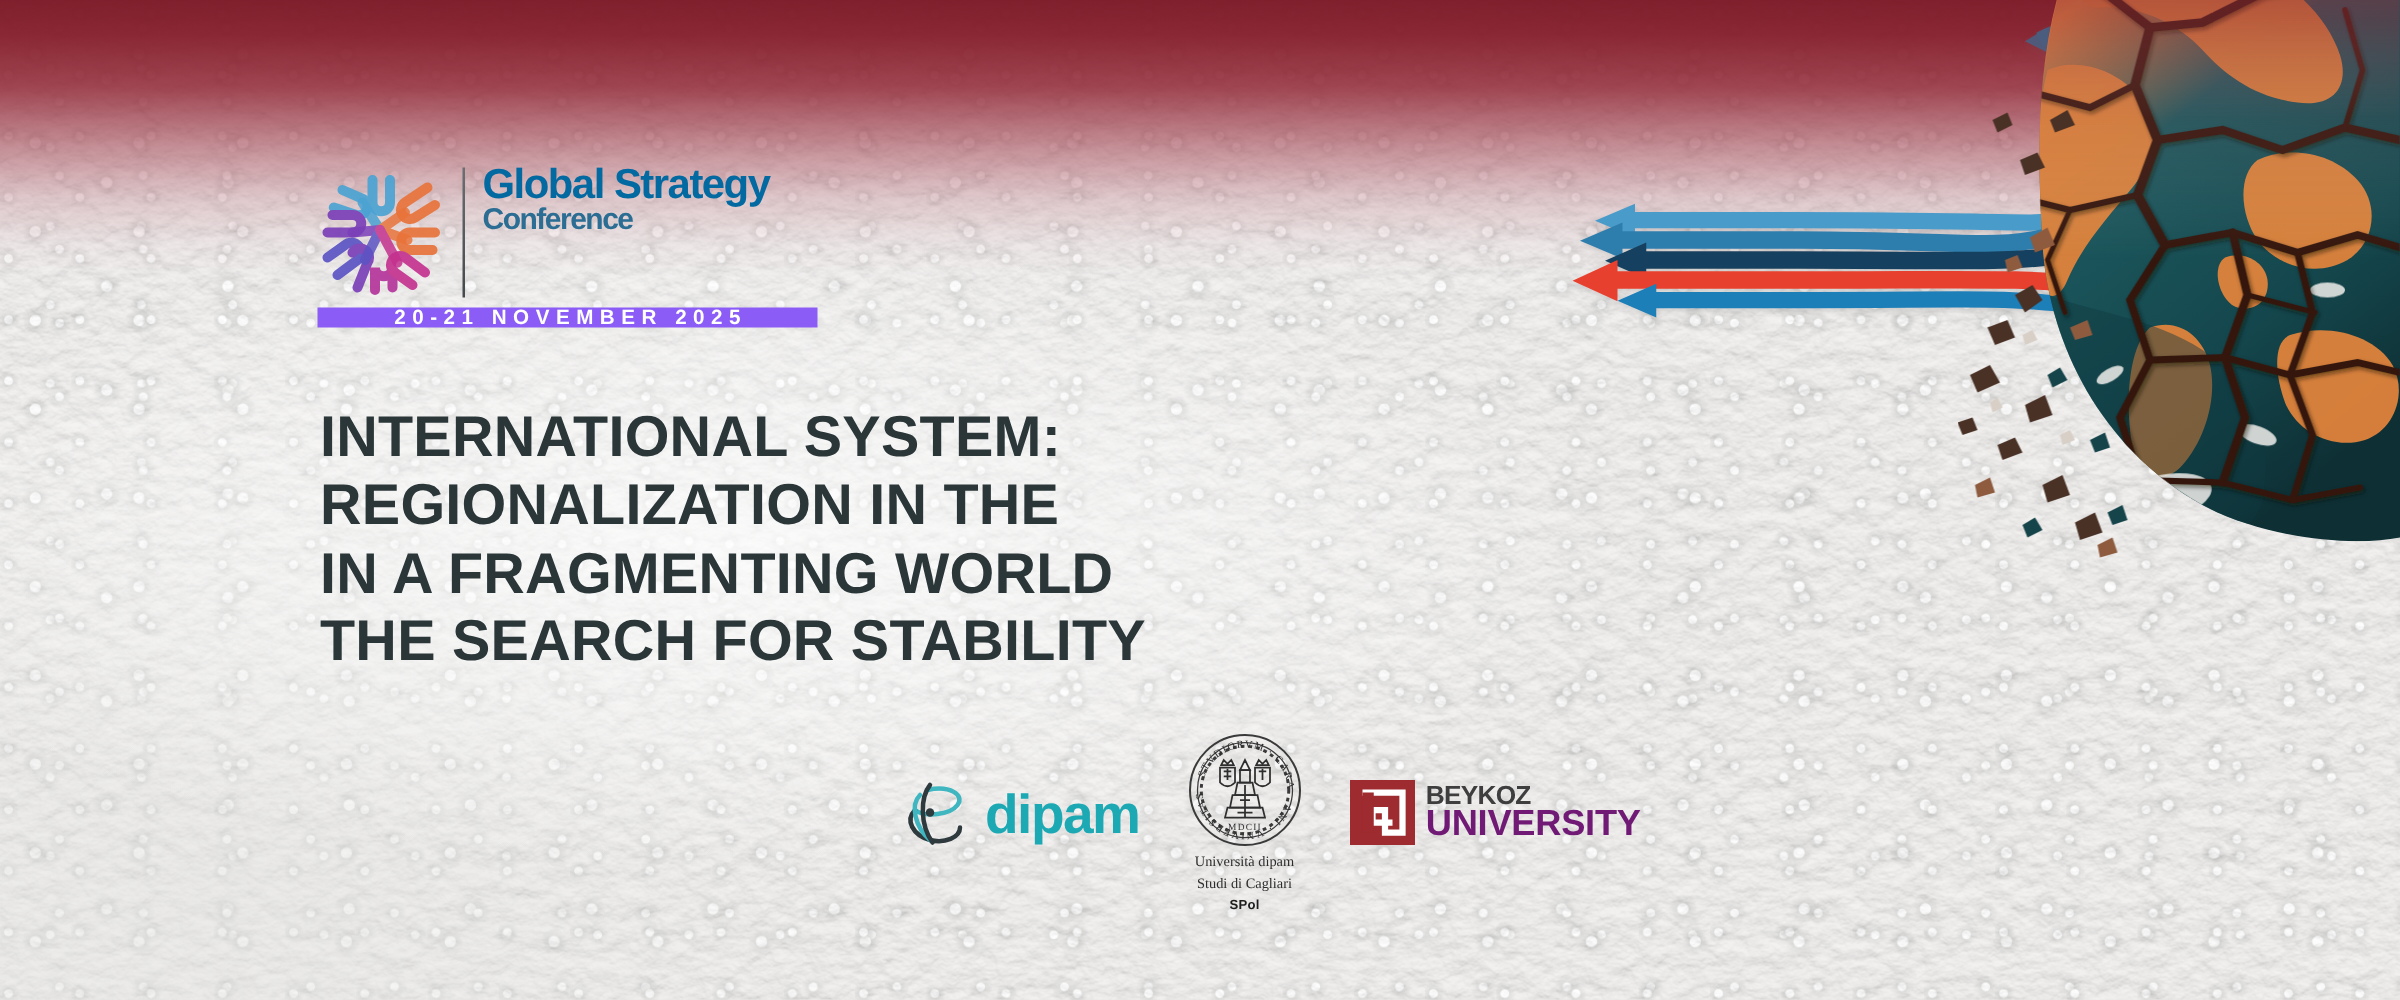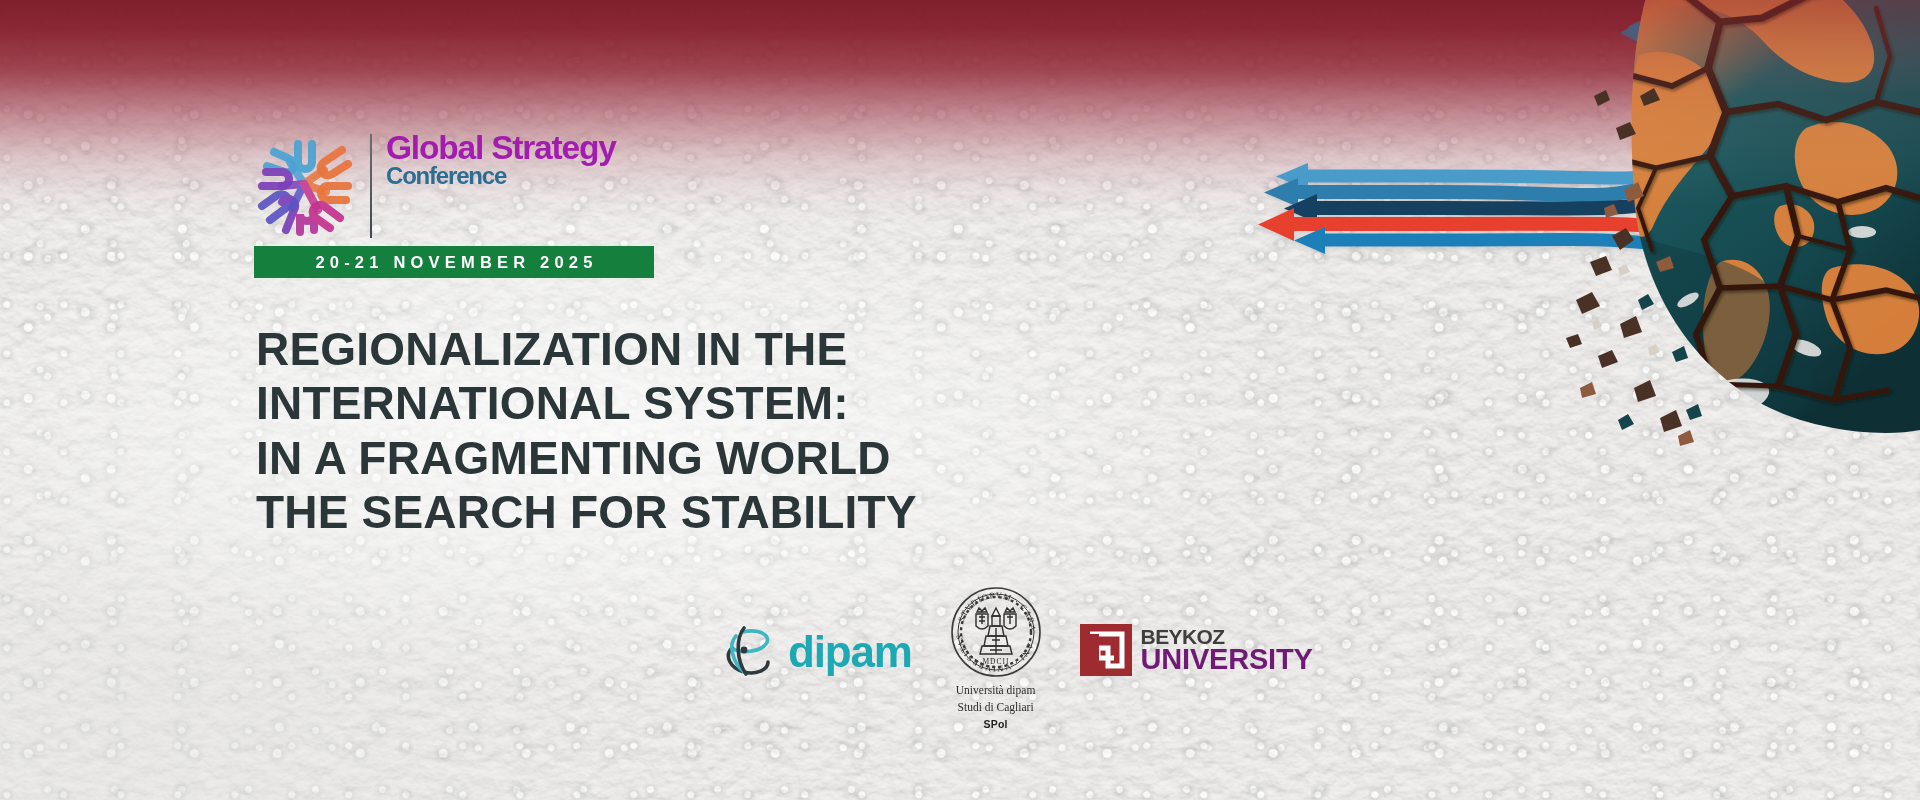--- a/index.html
+++ b/index.html
@@ -65,35 +65,35 @@
   .logo-row { display:flex; align-items:flex-start; gap:0px; }
   .logo-mark { width:102px; height:104px; flex:0 0 102px; margin-top:4px; }
   .logo-divider {
     width:2px; height:104px; margin:6px 14px 0 14px;
     background:linear-gradient(to bottom, #6a6f74, #44494e);
     flex:0 0 2px;
   }
   .logo-words { padding-top:4px; }
   .lw-1 {
     font-size:33.5px; font-weight:700; letter-spacing:-1.2px;
-    color:#a21caf; line-height:.96; white-space:nowrap;
+    color:#0369a1; line-height:.96; white-space:nowrap;
   }
   .lw-2 {
     font-size:24px; font-weight:700; letter-spacing:-1.2px;
     color:#2C6D94; line-height:1.0; white-space:nowrap;
   }
   .lw-3 {
     font-size:27px; font-weight:400; letter-spacing:.1px;
     color:#A93340; line-height:1.18; margin-top:2px; white-space:nowrap;
   }
 
   .date-bar {
     position:absolute; left:254px; top:246px;
-    width:400px; height:32px;
-    background:#15803d;
+    width:400px; height:16px;
+    background:#8b5cf6;
     display:flex; align-items:center; justify-content:center;
   }
   .date-bar span {
     color:#fff; font-size:16.5px; font-weight:700;
     letter-spacing:5.2px; white-space:nowrap;
     padding-left:5px;
   }
 
   
   .main-title {
@@ -368,22 +368,22 @@
         <div class="lw-2">Conference</div>
       </div>
     </div>
   </div>
 
   <div class="date-bar">
     <span>20-21 NOVEMBER 2025</span>
   </div>
 
   <div class="main-title">
+    <div>INTERNATIONAL SYSTEM:</div>
     <div>REGIONALIZATION IN THE</div>
-    <div>INTERNATIONAL SYSTEM:</div>
     <div>IN A FRAGMENTING WORLD</div>
     <div>THE SEARCH FOR STABILITY</div>
   </div>
 
   <div class="sponsors">
 
     <div class="sp">
       <div class="dipam">
         <svg width="54" height="60" viewBox="0 0 54 60">
           <g fill="none" stroke-width="3.6" stroke-linecap="round">

